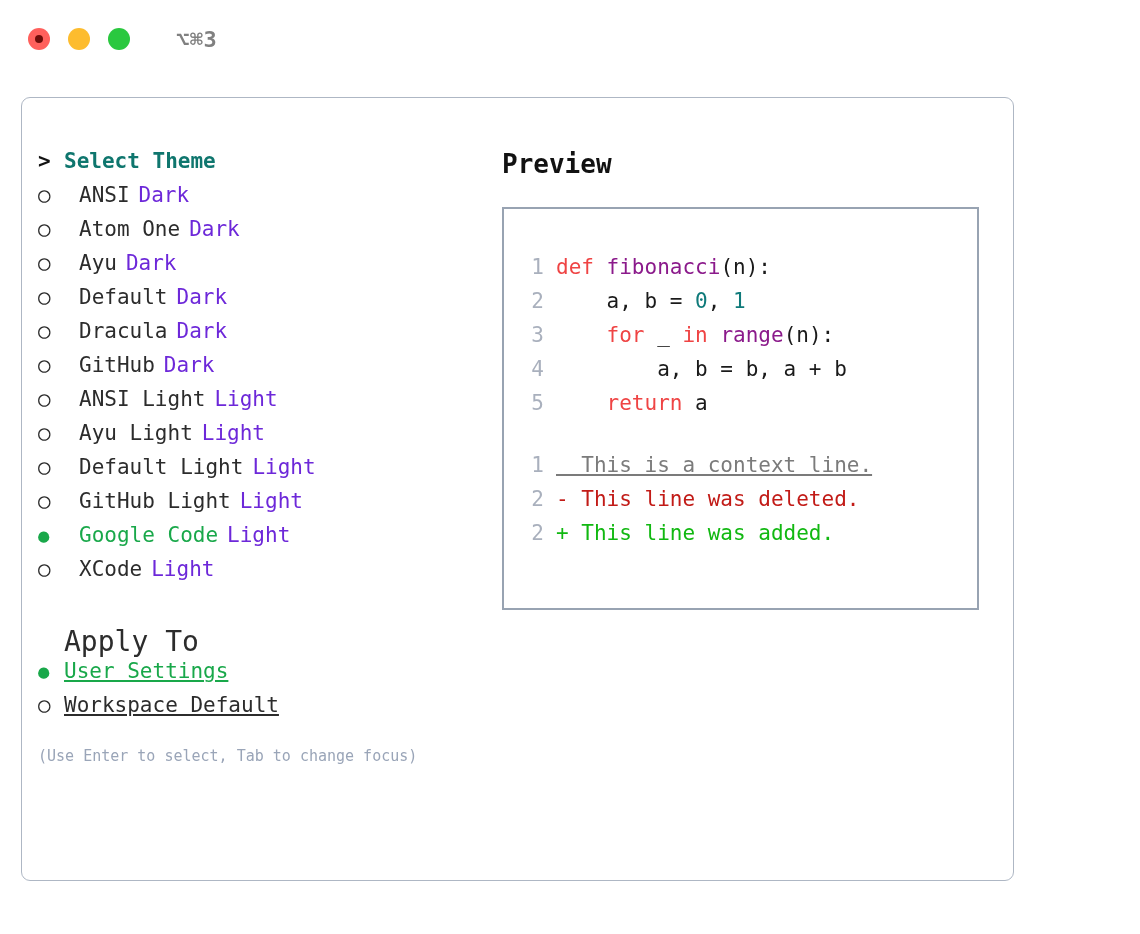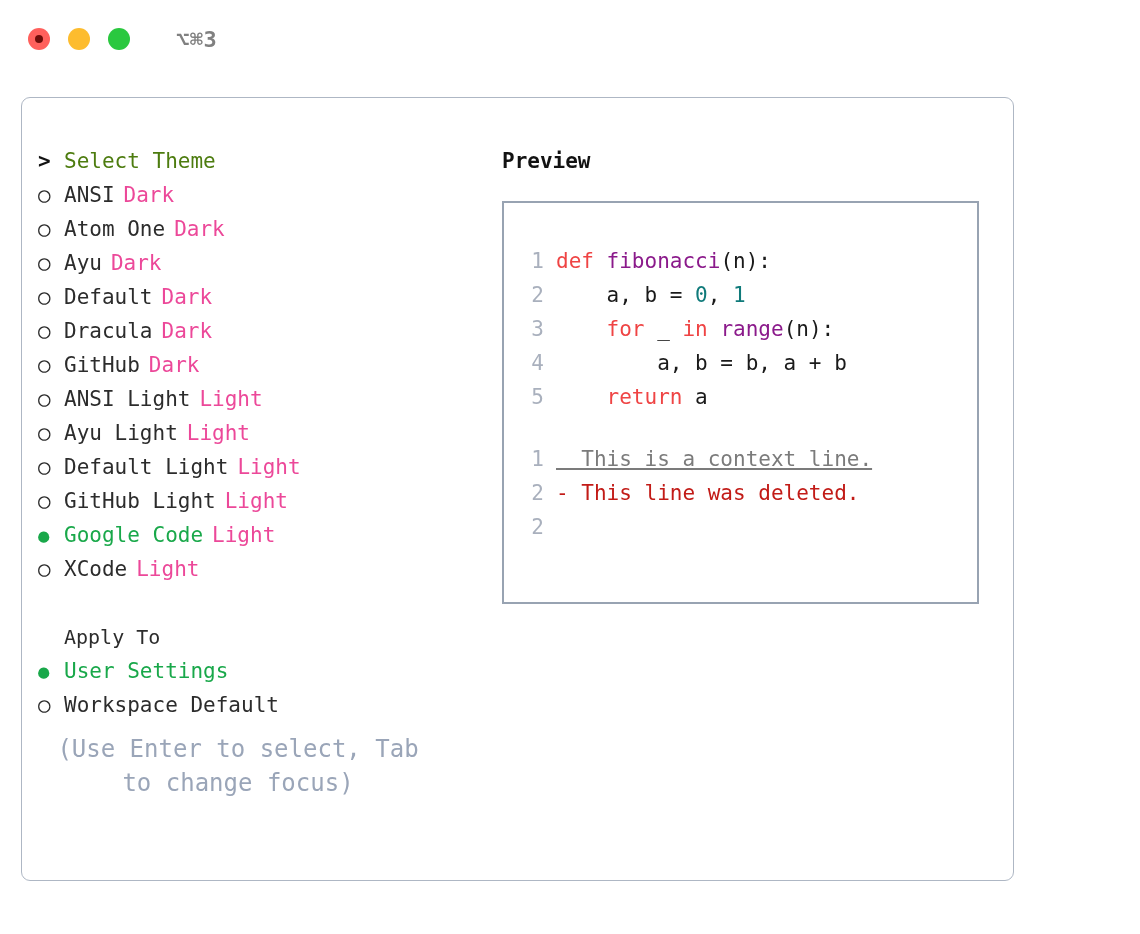--- a/index.html
+++ b/index.html
@@ -102,54 +102,53 @@
   .marker.bullet {
     color: #19a84a;
     font-size: 19px;
   }
   .marker.caret {
     color: #121212;
     font-weight: bold;
   }
   .section-title {
     font-size: 21px;
-    font-weight: normal;
-    color: #4d7c0f;
-  }
-  .theme-name { color: #2c2c2c; }
+    font-weight: bold;
+    color: #0f766e;
+  }
+  .theme-name { color: #2c2c2c; margin-left: 15px; }
   .theme-name.selected { color: #19a84a; }
   .theme-kind {
-    color: #ec4899;
+    color: #6d28d9;
     margin-left: 9px;
   }
   .spacer-row { height: 34px; }
   .apply-label {
-    font-size: 20px;
+    font-size: 28px;
     color: #2c2c2c;
   }
-  .apply-option { color: #2c2c2c; }
+  .apply-option { color: #2c2c2c; text-decoration: underline; }
   .apply-option.selected { color: #19a84a; }
   .hint {
-    margin-top: 5px;
-    font-size: 24px;
+    margin-top: 12px;
+    font-size: 15px;
     line-height: 34px;
     color: #9aa5b8;
     width: 400px;
-    text-align: center;
   }
 
   
   .right-col {
     position: absolute;
     left: 480px;
     top: 51px;
     width: 495px;
   }
   .preview-title {
-    font-size: 21px;
+    font-size: 26px;
     font-weight: bold;
     color: #121212;
     margin-bottom: 28px;
   }
   .preview-box {
     width: 477px;
     height: 403px;
     border: 2px solid #98a3b2;
     box-sizing: border-box;
     background: #ffffff;
@@ -246,20 +245,20 @@
               <div class="code-line"><span class="lineno">1</span><span><span class="tok-kw">def </span><span class="tok-fn">fibonacci</span><span class="tok-plain">(n):</span></span></div>
               <div class="code-line"><span class="lineno">2</span><span><span class="tok-plain">    a, b = </span><span class="tok-num">0</span><span class="tok-plain">, </span><span class="tok-num">1</span></span></div>
               <div class="code-line"><span class="lineno">3</span><span><span class="tok-plain">    </span><span class="tok-kw">for</span><span class="tok-plain"> _ </span><span class="tok-kw">in</span><span class="tok-plain"> </span><span class="tok-fn">range</span><span class="tok-plain">(n):</span></span></div>
               <div class="code-line"><span class="lineno">4</span><span><span class="tok-plain">        a, b = b, a + b</span></span></div>
               <div class="code-line"><span class="lineno">5</span><span><span class="tok-plain">    </span><span class="tok-kw">return</span><span class="tok-plain"> a</span></span></div>
             </div>
           <div class="blank-gap"></div>
           <div id="diff-lines">
               <div class="code-line"><span class="lineno">1</span><span class="tok-ctx">  This is a context line.</span></div>
               <div class="code-line"><span class="lineno">2</span><span class="tok-del">- This line was deleted.</span></div>
-              <div class="code-line"><span class="lineno">2</span></div>
+              <div class="code-line"><span class="lineno">2</span><span class="tok-add">+ This line was added.</span></div>
             </div>
         </div>
       </div>
     </div>
 
   </div>
 </div>
 
 </body></html>

